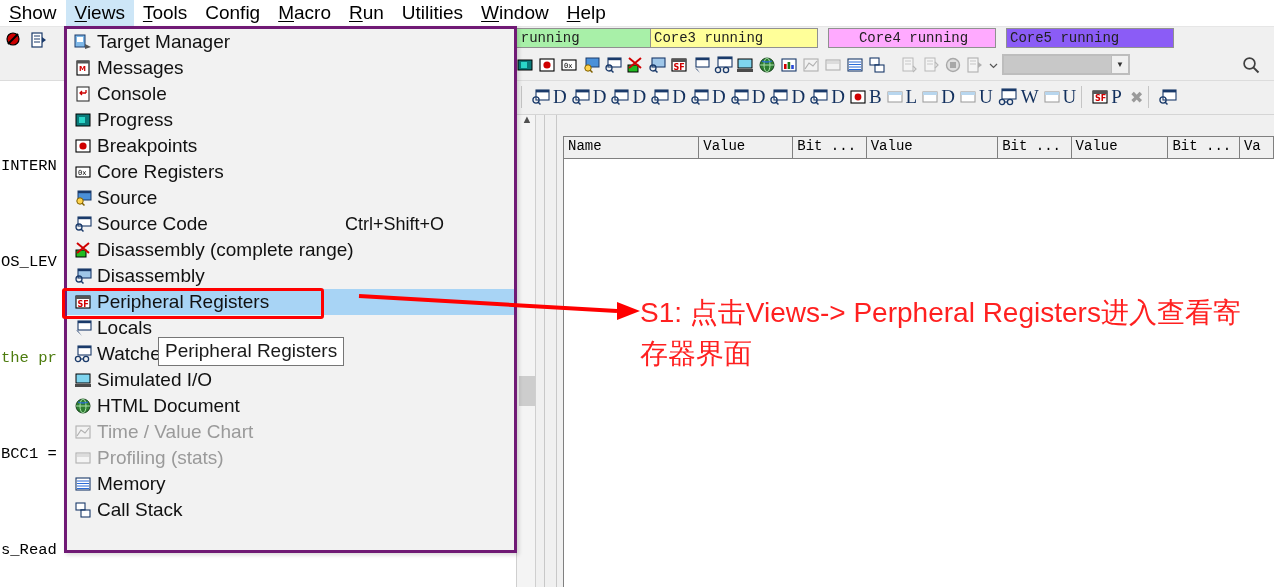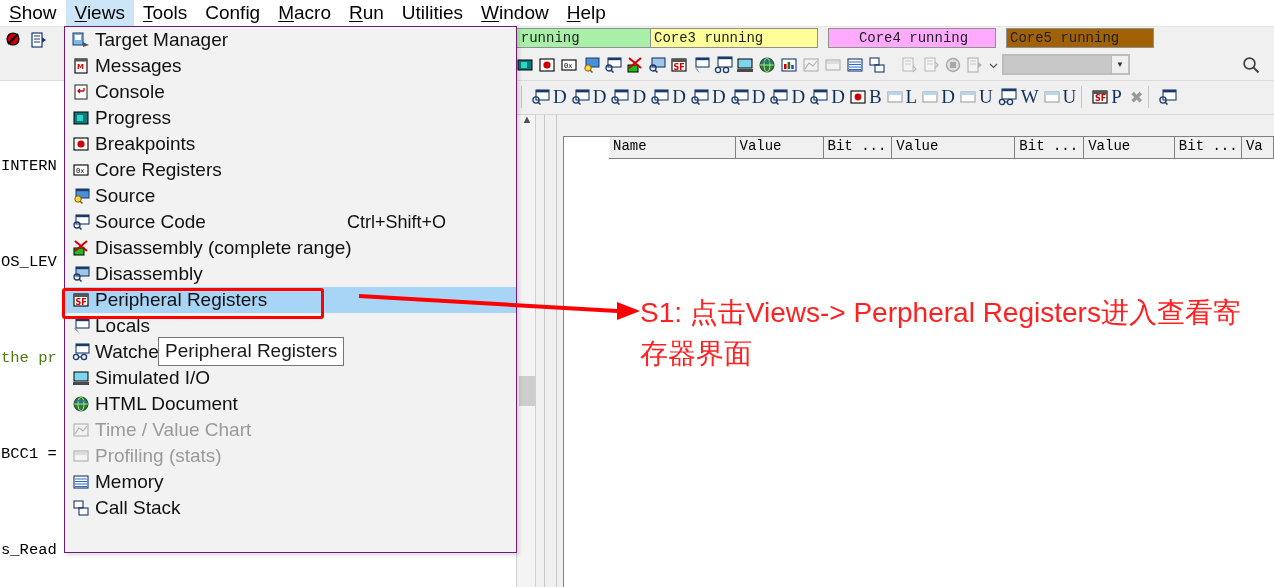--- a/index.html
+++ b/index.html
@@ -179,21 +179,20 @@
 
   
   .table-wrap {
     position: absolute; left: 563px; top: 136px;
     width: 711px; height: 451px;
     background: #ffffff;
     border-top: 1px solid #808080;
     border-left: 1px solid #808080;
     box-sizing: border-box;
     overflow: hidden;
-    padding-left: 45px;
   }
   .thead {
     display: flex; height: 21px;
     background: #f0f0f0;
     border-bottom: 1px solid #808080;
   }
   .th {
     border-right: 1px solid #808080;
     box-sizing: border-box;
     font-family: "Liberation Mono", monospace;
@@ -230,21 +229,21 @@
     position: absolute; left: 2px; top: 266px;
     width: 16px; height: 30px;
     background: #cdcdcd;
   }
 
   
   .dropdown {
     position: absolute; left: 64px; top: 26px;
     width: 453px; height: 527px;
     background: #f2f2f2;
-    border: 1px solid #701a75;
+    border: 3px solid #701a75;
     box-sizing: border-box;
     box-shadow: 2px 2px 4px rgba(0,0,0,0.15);
     z-index: 40;
   }
   .dd-item {
     position: relative;
     height: 26px;
     display: flex; align-items: center;
     font-size: 19px;
     color: #111;
@@ -714,21 +713,21 @@
           <circle cx="8.5" cy="8.5" r="5.4" fill="none" stroke="#404040" stroke-width="1.7"></circle>
           <line x1="12.6" y1="12.6" x2="17.5" y2="17.5" stroke="#404040" stroke-width="2"></line>
         </svg>
     </span>
   </div>
 
   <div class="core-strip">
     <div class="core-chip" style="left:500px;width:158px;background:#a8f0a8;">2 running</div>
     <div class="core-chip" style="left:650px;width:168px;background:#ffff99;">Core3 running</div>
     <div class="core-chip" style="left:828px;width:168px;background:#ffaaff;text-align:center;">Core4 running</div>
-    <div class="core-chip" style="left:1006px;width:148px;background:#a16207;">Core5 running</div>
+    <div class="core-chip" style="left:1006px;width:168px;background:#8b5cf6;">Core5 running</div>
   </div>
 
   <div class="menubar">
     <div class="mi"><u>S</u><span>how</span></div>
     <div class="mi active"><u>V</u><span>iews</span></div>
     <div class="mi"><u>T</u><span>ools</span></div>
     <div class="mi"><span>Config</span></div>
     <div class="mi"><u>M</u><span>acro</span></div>
     <div class="mi"><u>R</u><span>un</span></div>
     <div class="mi"><span>Utilities</span></div>

